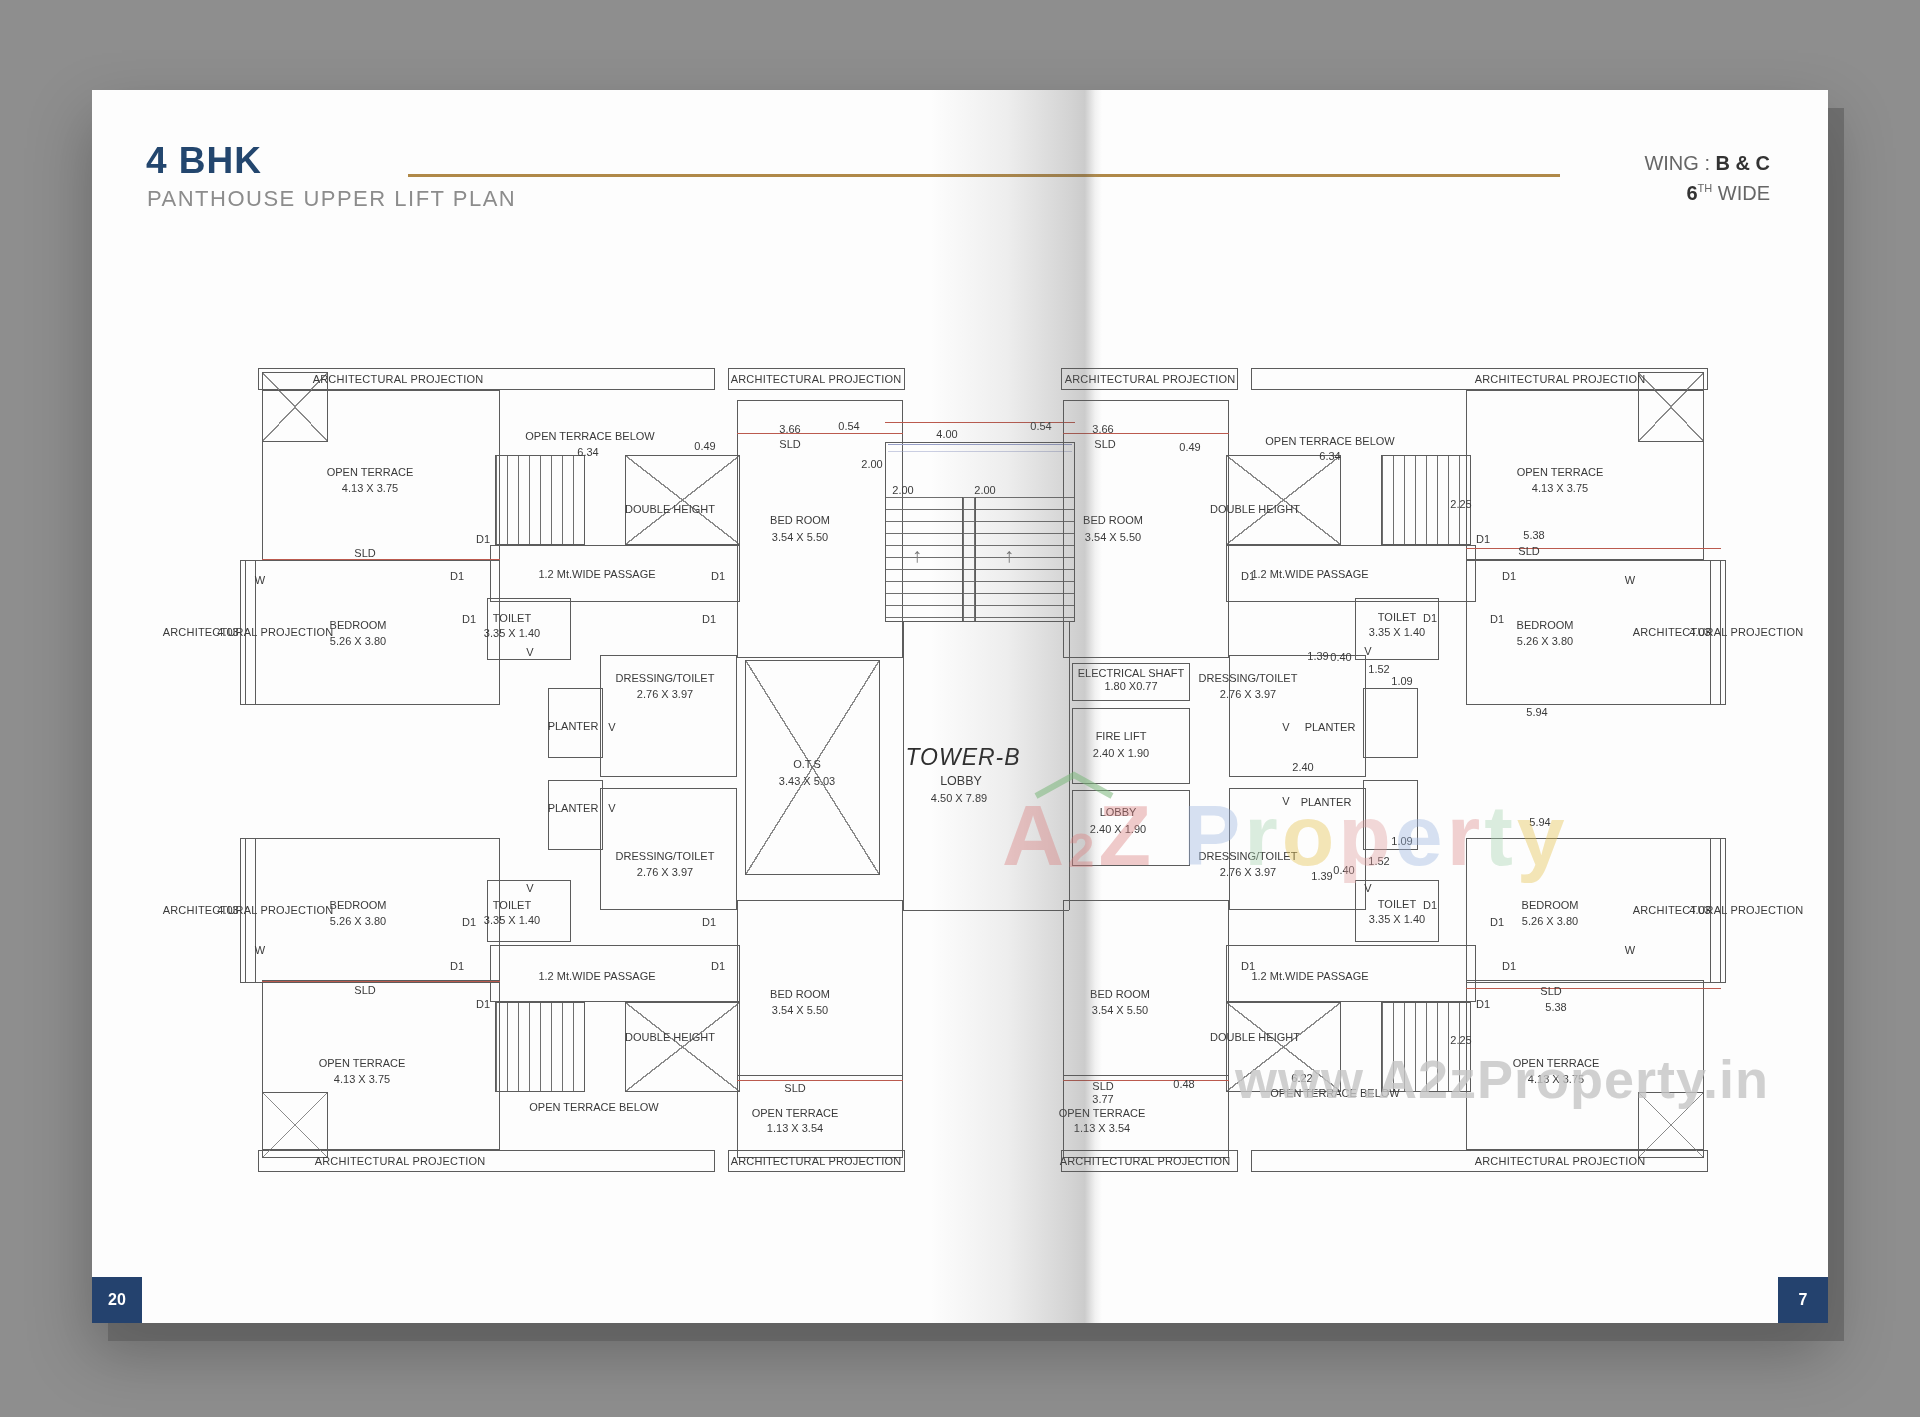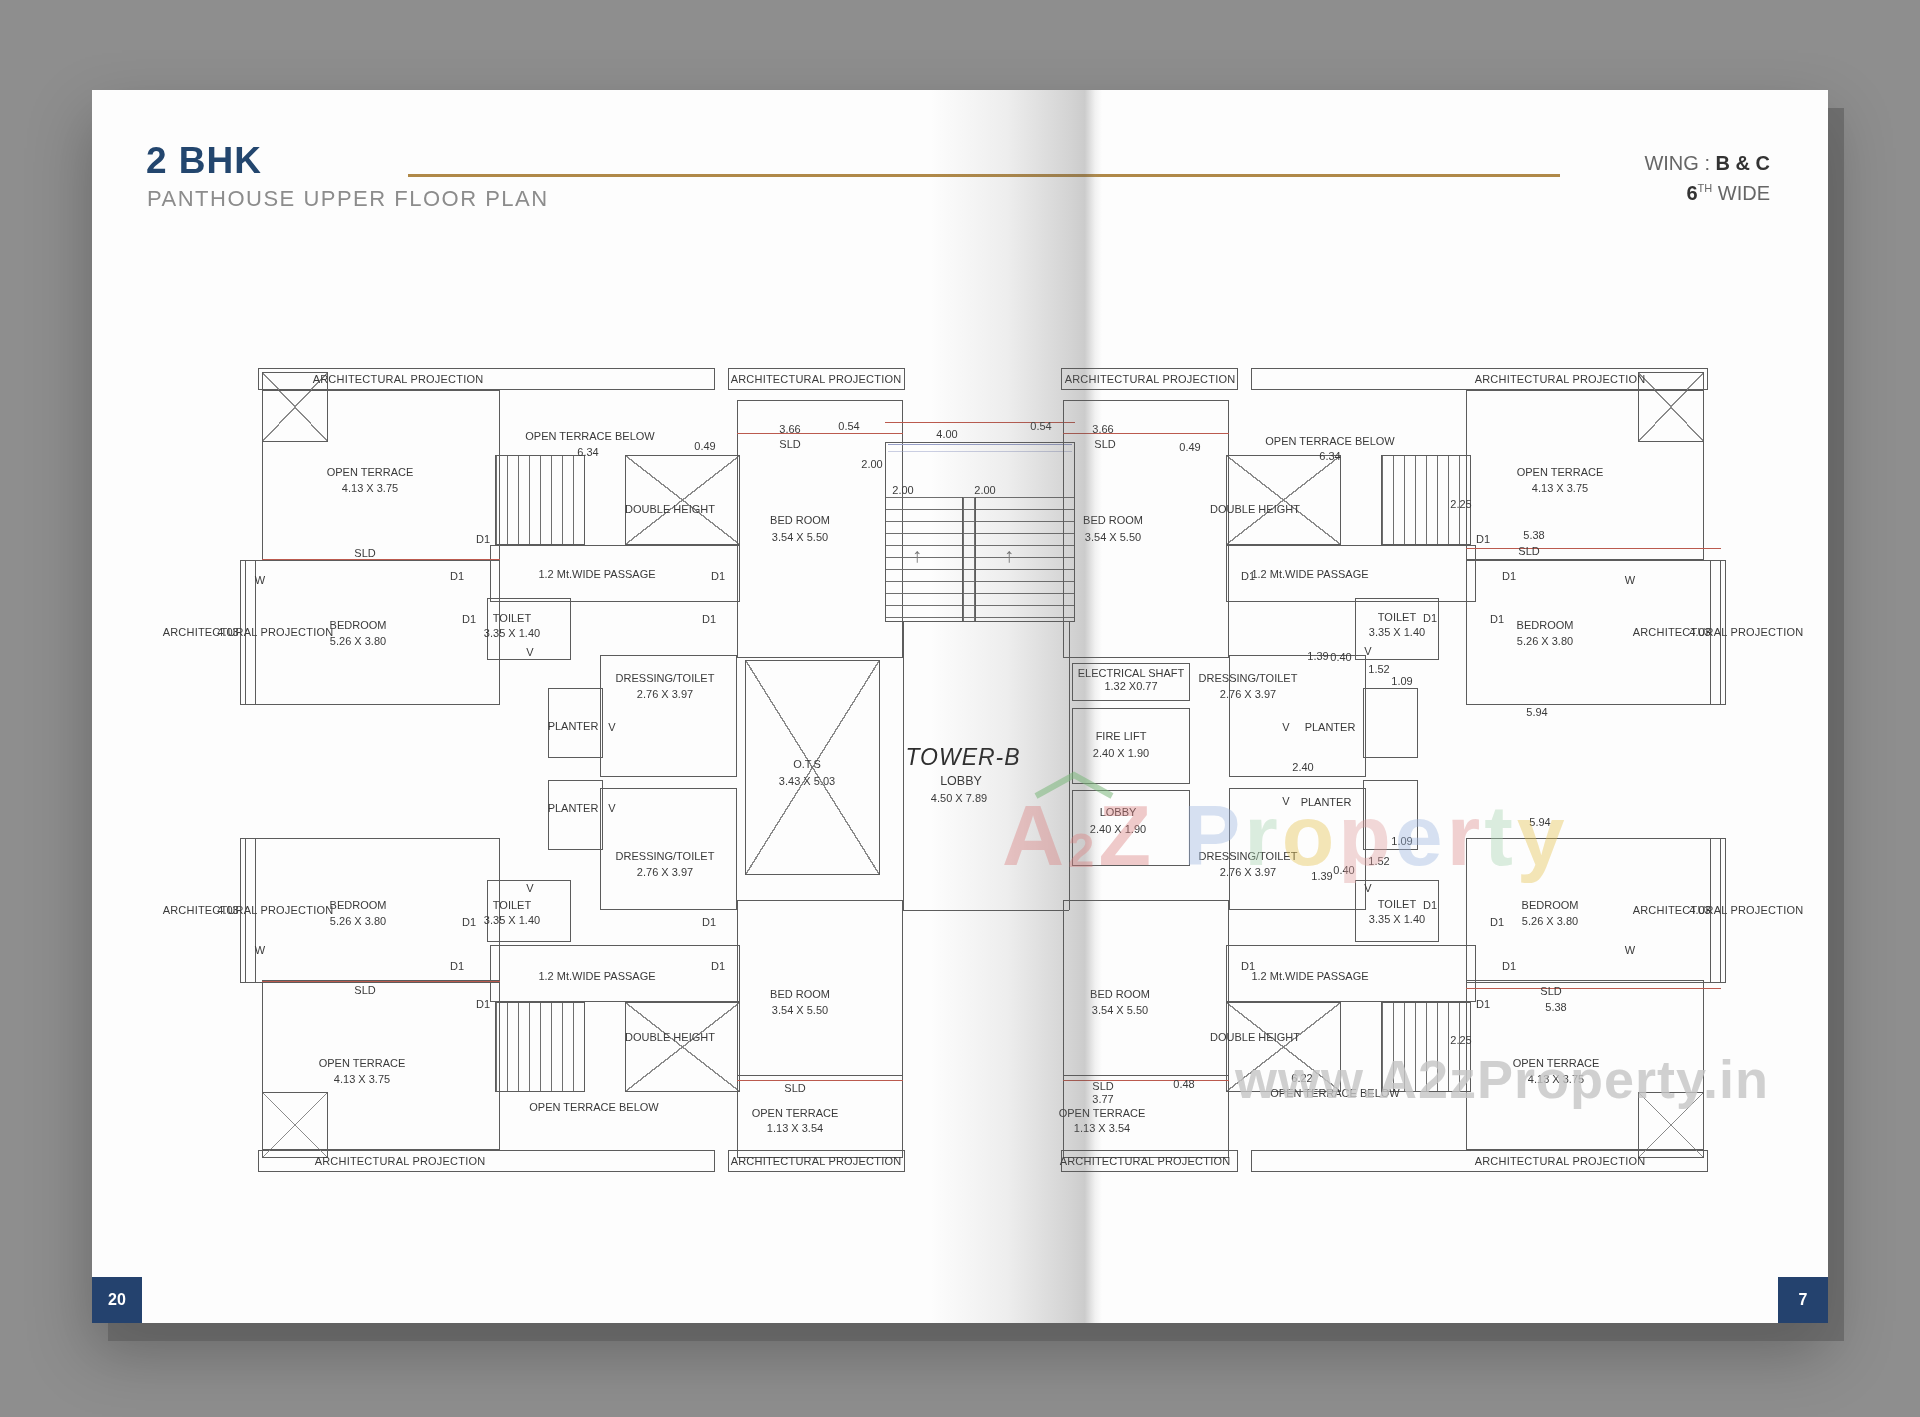--- a/index.html
+++ b/index.html
@@ -46,22 +46,22 @@
   .wm-sub{font-size:.55em;margin-bottom:4px;}
   .wm-roof{position:absolute;left:1032px;top:770px;z-index:50;opacity:.55;}
   .wm-url{position:absolute;left:1235px;top:1048px;z-index:50;font-size:54px;font-weight:bold;
     color:#c6c6c6;opacity:.8;letter-spacing:1px;white-space:nowrap;}
 </style>
 </head>
 <body>
 
 <div class="page"></div>
 
-<div class="title">2 BHK</div>
-<div class="subtitle">PANTHOUSE UPPER FLOOR PLAN</div>
+<div class="title">4 BHK</div>
+<div class="subtitle">PANTHOUSE UPPER LIFT PLAN</div>
 <div class="gold"></div>
 <div class="wing"><span>WING : </span><b>B &amp; C</b></div>
 <div class="floorline"><b>6</b><sup>TH</sup><span> WIDE</span></div>
 
 <div class="r" style="left:258px;top:368px;width:457px;height:22px"></div>
 <div class="r" style="left:728px;top:368px;width:177px;height:22px"></div>
 <div class="r" style="left:258px;top:1150px;width:457px;height:22px"></div>
 <div class="r" style="left:728px;top:1150px;width:177px;height:22px"></div>
 <div class="r xb" style="left:262px;top:372px;width:66px;height:70px"></div>
 <div class="r xb" style="left:262px;top:1092px;width:66px;height:66px"></div>
@@ -206,21 +206,21 @@
 <i class="lbl s9 rot dim" style="left:849px;top:426px">0.54</i>
 <i class="lbl s9 rot dim" style="left:1041px;top:426px">0.54</i>
 <i class="lbl s9 dim" style="left:947px;top:434px">4.00</i>
 <i class="lbl s9 rot dim" style="left:872px;top:464px">2.00</i>
 <i class="lbl s9 dim" style="left:903px;top:490px">2.00</i>
 <i class="lbl s9 dim" style="left:985px;top:490px">2.00</i>
 <i class="tower" style="left:963px;top:757px">TOWER-B</i>
 <i class="lbl" style="left:961px;top:781px;font-size:12.5px">LOBBY</i>
 <i class="lbl" style="left:959px;top:798px">4.50 X 7.89</i>
 <i class="lbl s8" style="left:1131px;top:673px">ELECTRICAL SHAFT</i>
-<i class="lbl s8" style="left:1131px;top:686px">1.32 X0.77</i>
+<i class="lbl s8" style="left:1131px;top:686px">1.80 X0.77</i>
 <i class="lbl s10" style="left:1121px;top:736px">FIRE LIFT</i>
 <i class="lbl s10" style="left:1121px;top:753px">2.40 X 1.90</i>
 <i class="lbl s10" style="left:1118px;top:812px">LOBBY</i>
 <i class="lbl s10" style="left:1118px;top:829px">2.40 X 1.90</i>
 
 <i class="lbl s7" style="left:1150px;top:379px">ARCHITECTURAL PROJECTION</i>
 <i class="lbl s7" style="left:1560px;top:379px">ARCHITECTURAL PROJECTION</i>
 <i class="lbl s7" style="left:1145px;top:1161px">ARCHITECTURAL PROJECTION</i>
 <i class="lbl s7" style="left:1560px;top:1161px">ARCHITECTURAL PROJECTION</i>
 <i class="lbl s7 rot" style="left:1718px;top:632px">ARCHITECTURAL PROJECTION</i>

